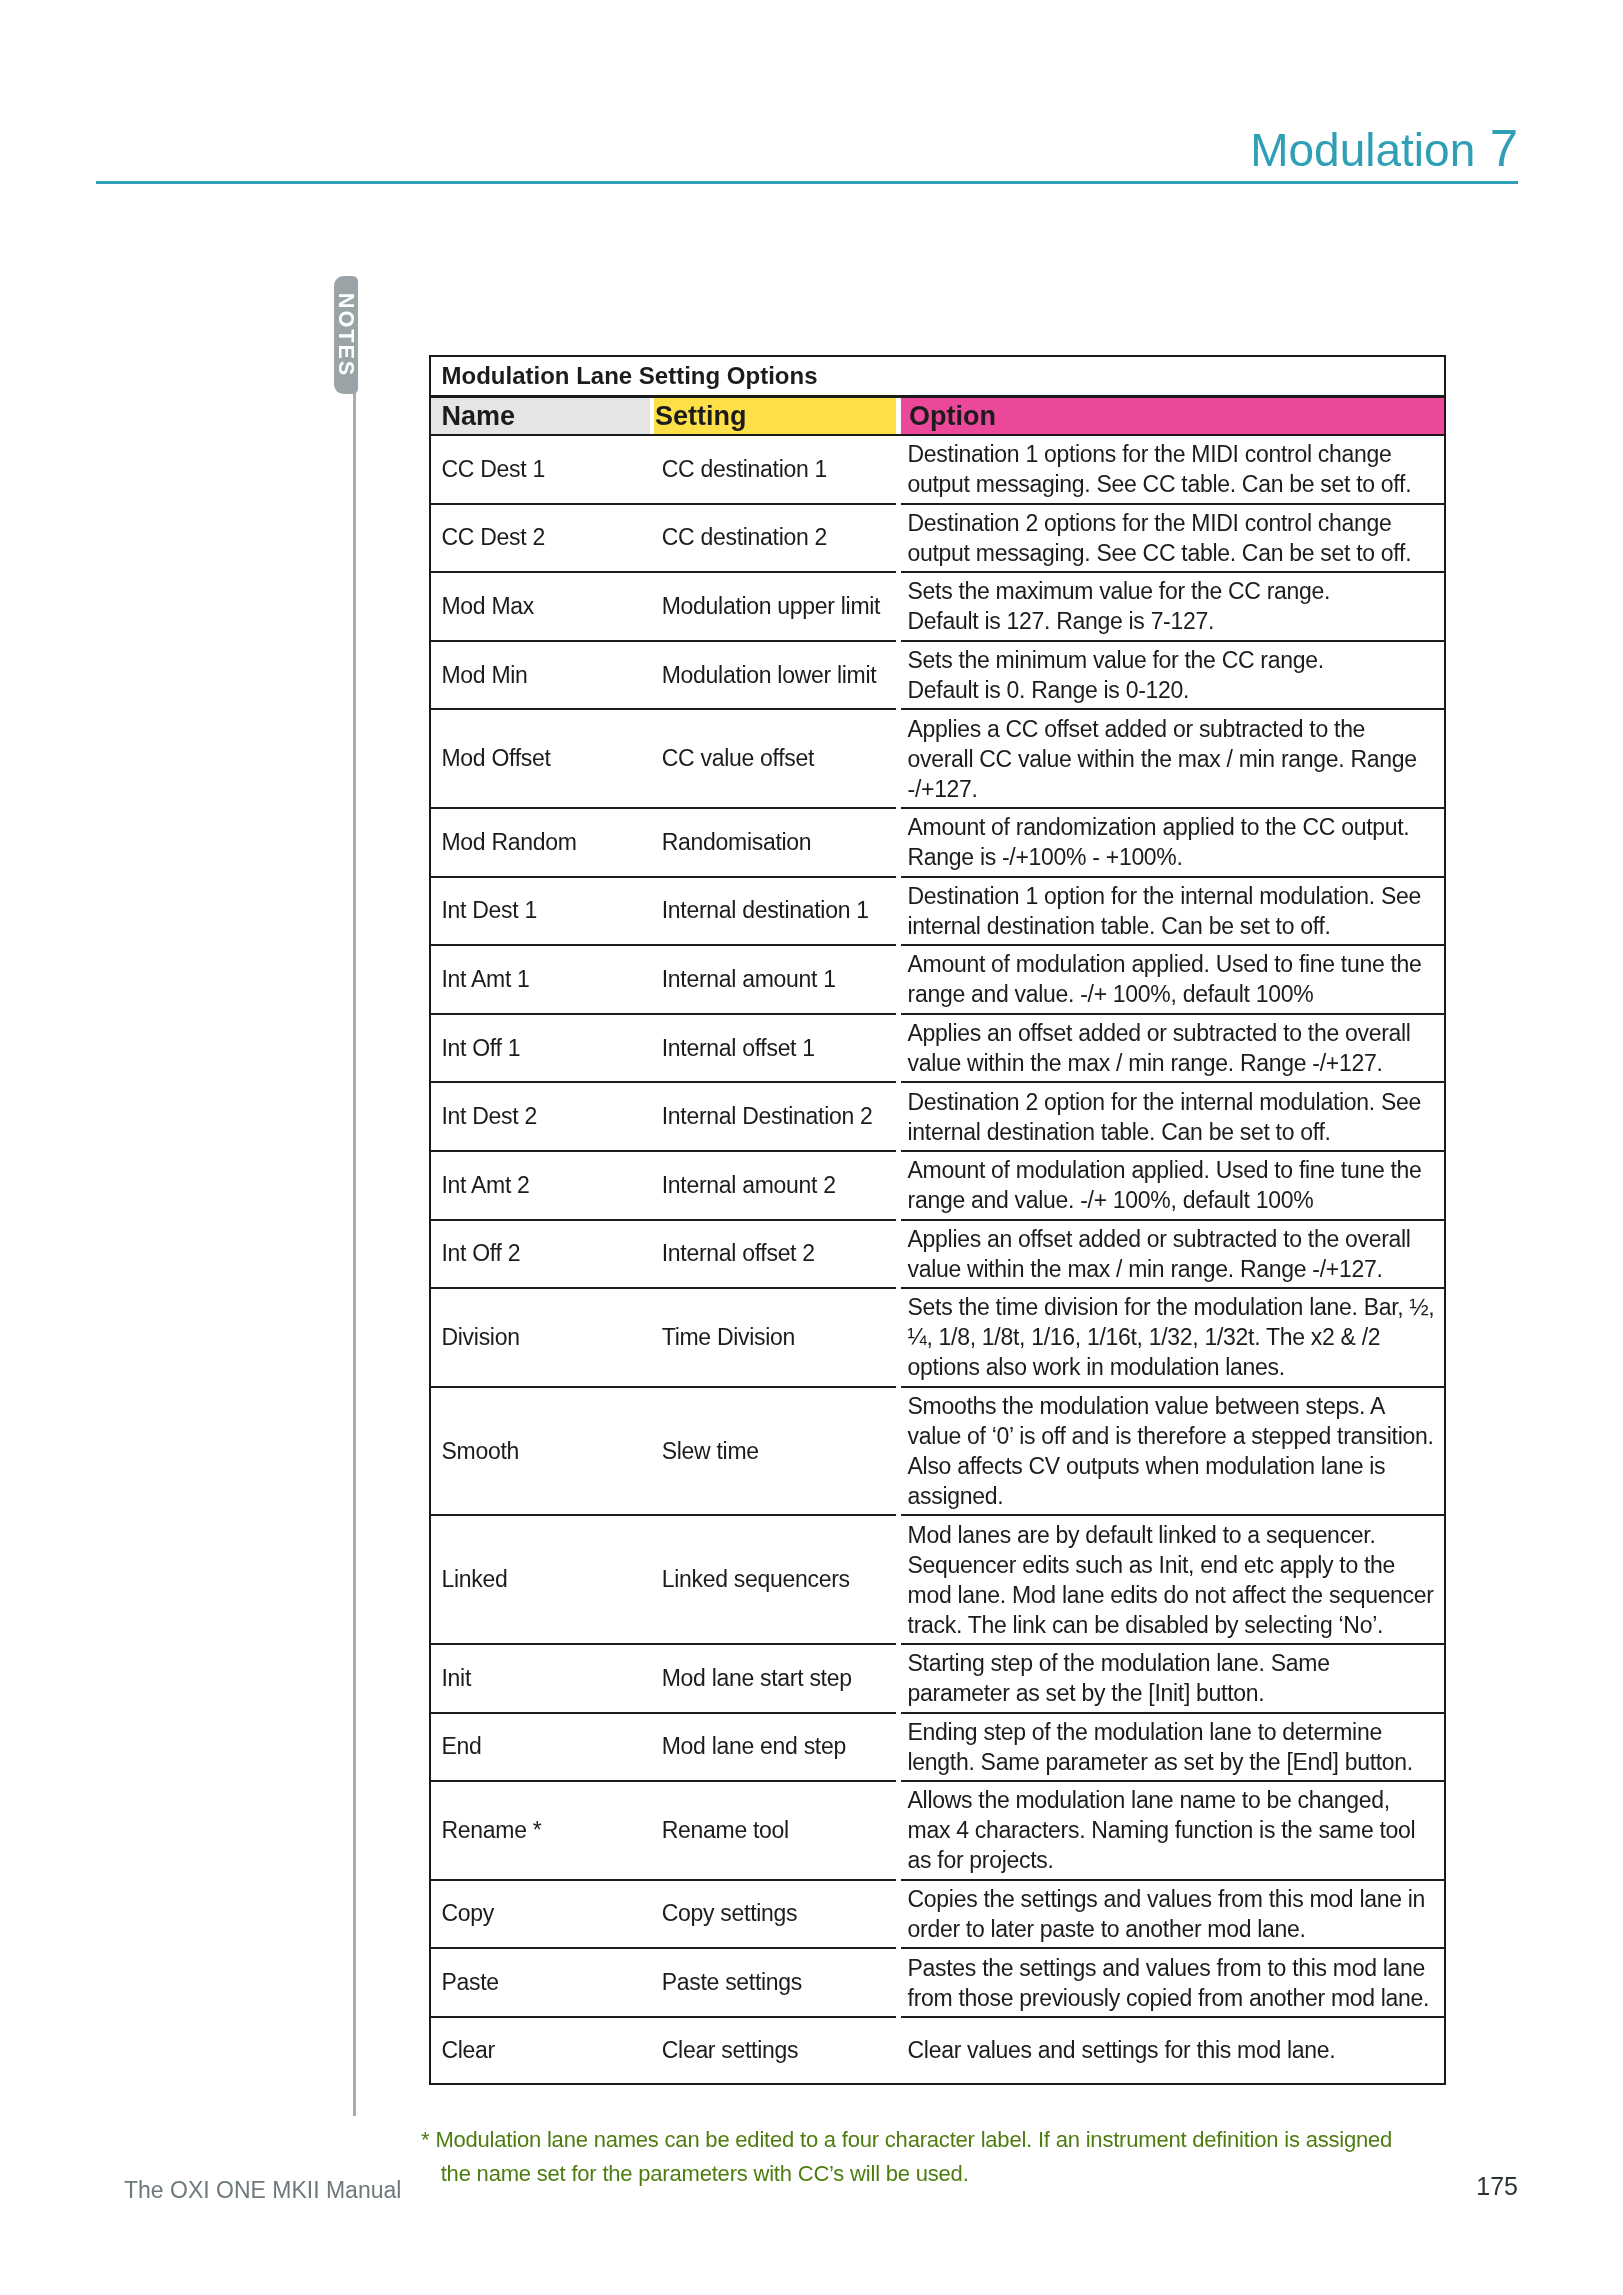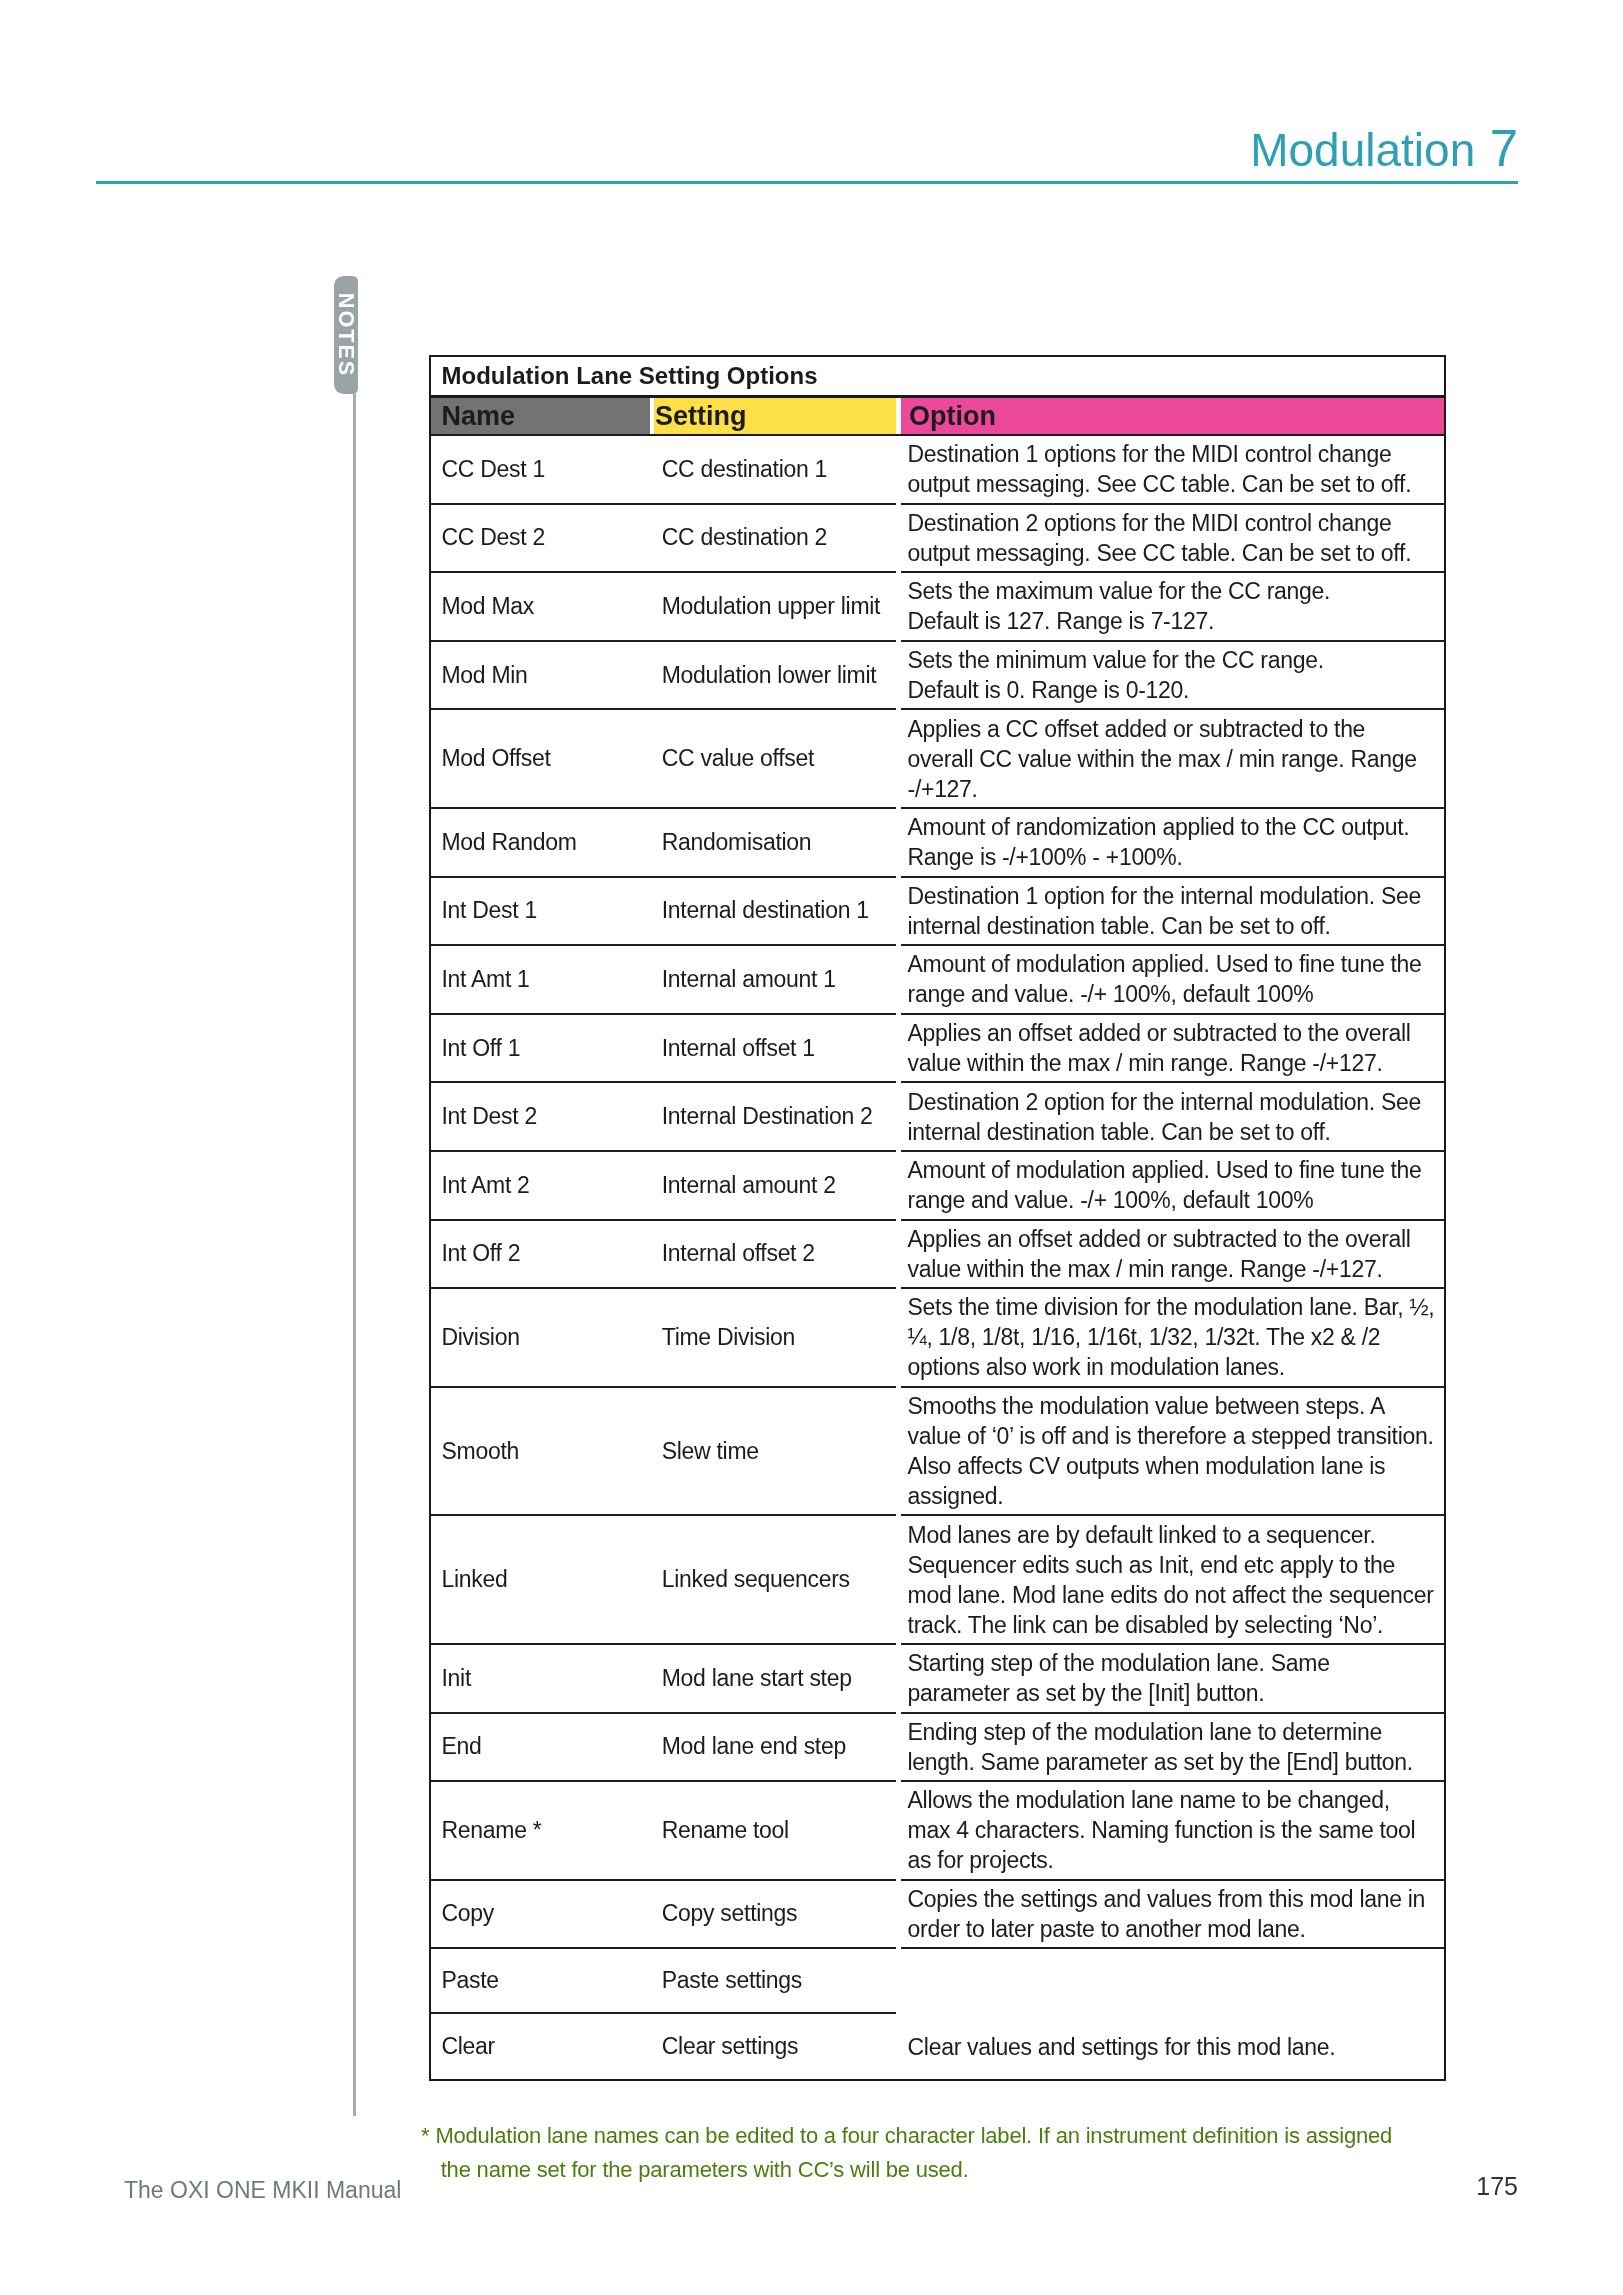--- a/index.html
+++ b/index.html
@@ -88,21 +88,21 @@
   .trow { display: flex; align-items: stretch; }
   .trow > div { box-sizing: border-box; }
   .c-name   { width: 219px; }
   .c-gap1   { width: 3.9px;  background: #ffffff; }
   .c-setting{ width: 242px; }
   .c-gap2   { width: 5.2px;  background: #ffffff; }
   .c-option { width: 543px; }
 
   .thead { border-bottom: 2.6px solid #1a1a1a; }
   .thead > div { height: 36px; display: flex; align-items: center; font-weight: bold; font-size: 27px; }
-  .thead .c-name    { background: #737373; padding-left: 10.5px; }
+  .thead .c-name    { background: #e5e5e5; padding-left: 10.5px; }
   .thead .c-setting { background: #fde047; padding-left: 1px; }
   .thead .c-option  { background: #ec4899; padding-left: 8px; }
   .thead .c-gap1, .thead .c-gap2 { background: #ffffff; }
 
   .tbody .trow > .cell {
     display: flex;
     align-items: center;
     min-height: 65px;
     border-bottom: 2px solid #1d1d1d;
     font-size: 23px;
@@ -308,20 +308,21 @@
     <div class="c-gap1"></div>
     <div class="cell c-setting">Copy settings</div>
     <div class="c-gap2"></div>
     <div class="cell c-option">Copies the settings and values from this mod lane in order to later paste to another mod lane.</div>
   </div>
           <div class="trow">
     <div class="cell c-name">Paste</div>
     <div class="c-gap1"></div>
     <div class="cell c-setting">Paste settings</div>
     <div class="c-gap2"></div>
+    <div class="cell c-option">Pastes the settings and values from to this mod lane from those previously copied from another mod lane.</div>
   </div>
           <div class="trow">
     <div class="cell c-name">Clear</div>
     <div class="c-gap1"></div>
     <div class="cell c-setting">Clear settings</div>
     <div class="c-gap2"></div>
     <div class="cell c-option">Clear values and settings for this mod lane.</div>
   </div>
         </div>
     </div>

